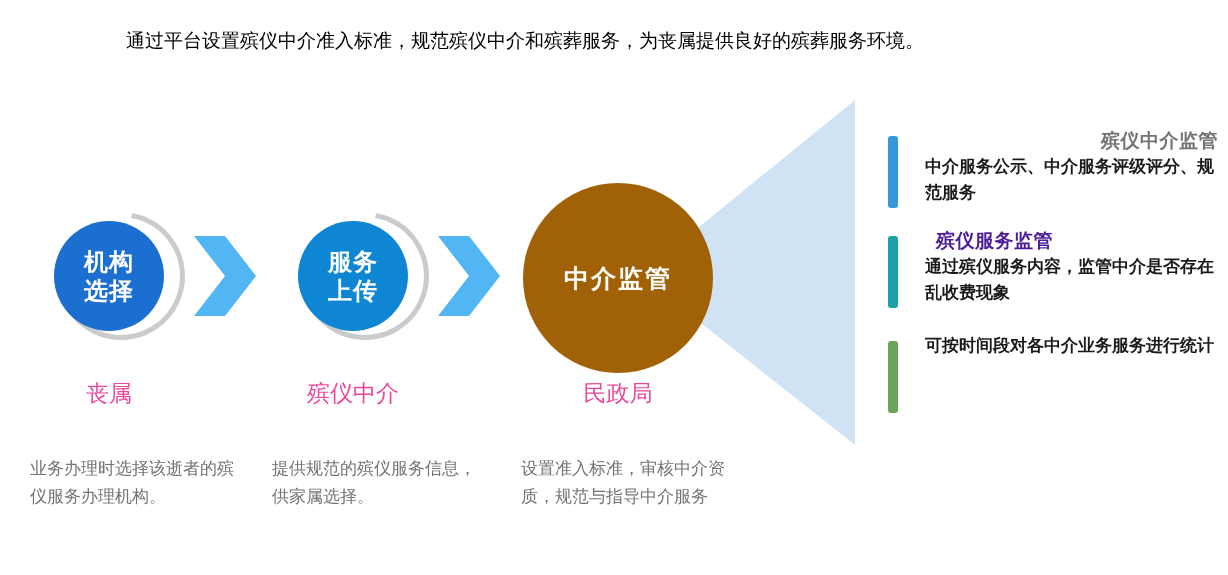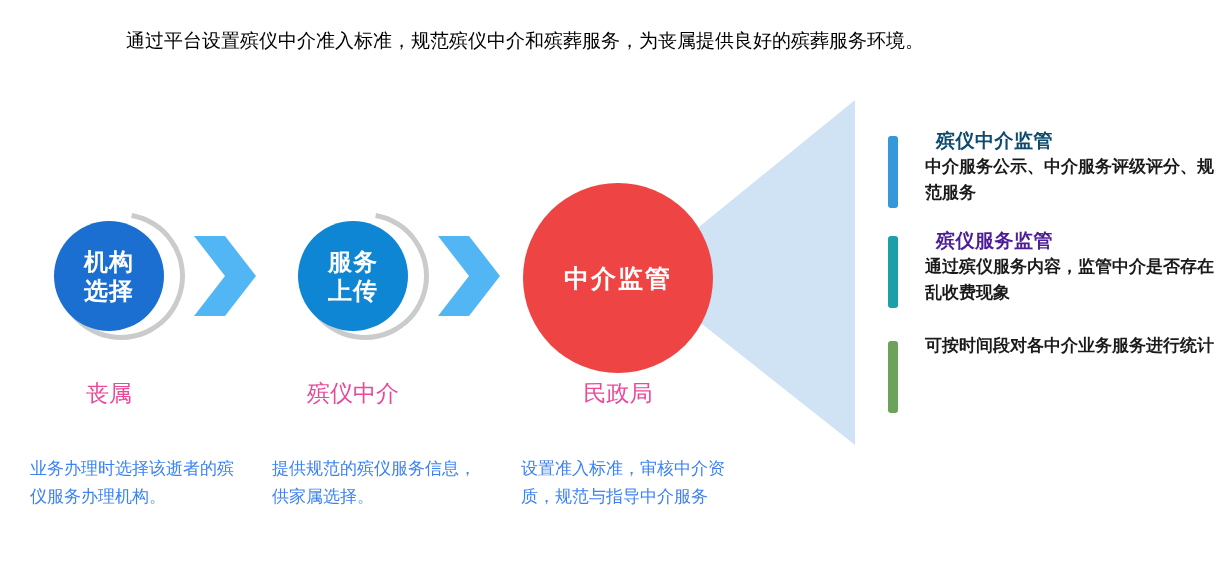--- a/index.html
+++ b/index.html
@@ -63,21 +63,21 @@
     position: absolute;
     font-size: 23px;
     color: #ec4899;
     text-align: center;
     white-space: nowrap;
   }
   .nodedesc {
     position: absolute;
     font-size: 17px;
     line-height: 28px;
-    color: #3b82f6;
+    color: #737373;
   }
 
   
   #fan { position: absolute; left: 640px; top: 100px; }
 
   
   .feature { position: absolute; left: 888px; width: 330px; }
   .fbar {
     position: absolute;
     left: 0;
@@ -134,30 +134,30 @@
 
   <svg class="chev" style="left:438px; top:236px;" width="62" height="80" viewBox="0 0 62 80">
     <polygon points="0,0 31,0 62,40 31,80 0,80 31,40" fill="#52b6f5"></polygon>
   </svg>
 
   <svg id="fan" width="220" height="350" viewBox="0 0 220 350">
     <polygon points="0,175 215,0 215,345" fill="#cfe3f5"></polygon>
   </svg>
 
   <div class="stage">
-    <div class="circle big" style="left:523px; top:183px; background:#ef4444;align-items:center;">
+    <div class="circle big" style="left:523px; top:183px; background:#a16207;align-items:center;">
       <span>中介监管</span>
     </div>
     <div class="nodelabel" style="left:523px; top:378px; width:190px;">民政局</div>
     <div class="nodedesc" style="left:521px; top:455px; width:215px;">设置准入标准，审核中介资质，规范与指导中介服务</div>
   </div>
 
   <div class="feature" style="top:128px;">
     <div class="fbar" style="height:72px; background:#3498db;"></div>
-    <div class="ftitle" style="color:#0c4a6e;">殡仪中介监管</div>
+    <div class="ftitle" style="color:#737373;text-align:right;">殡仪中介监管</div>
     <div class="fbody">中介服务公示、中介服务评级评分、规范服务</div>
   </div>
 
   <div class="feature" style="top:228px;">
     <div class="fbar" style="height:72px; background:#1ba0a8;"></div>
     <div class="ftitle" style="color:#4c1d95;">殡仪服务监管</div>
     <div class="fbody">通过殡仪服务内容，监管中介是否存在乱收费现象</div>
   </div>
 
   <div class="feature" style="top:333px;">

